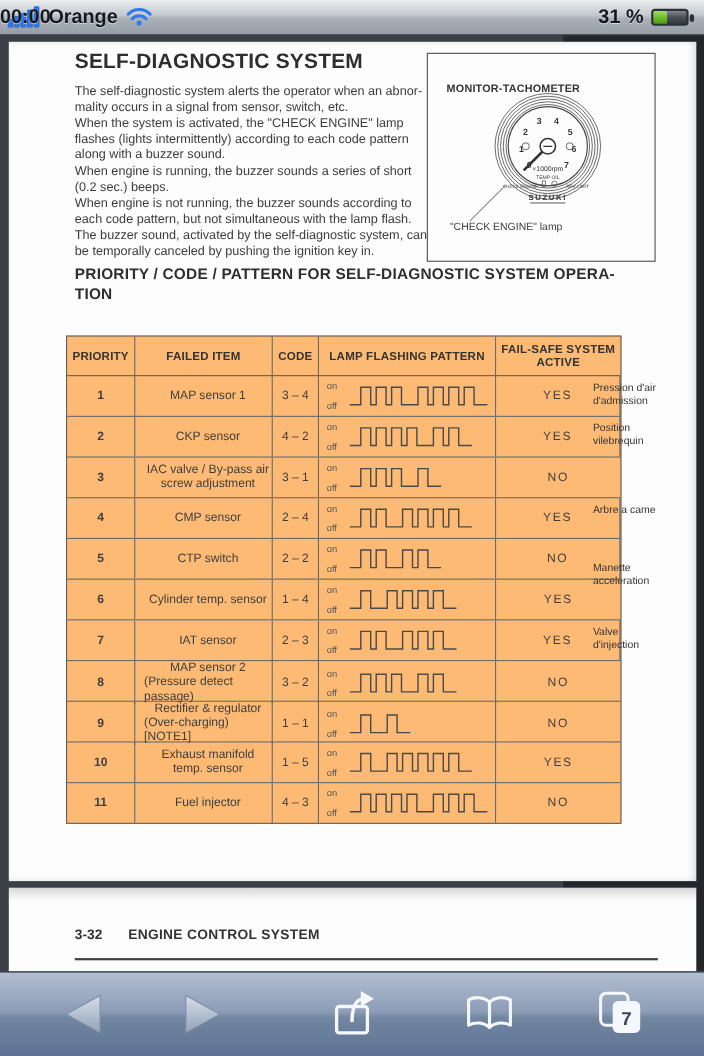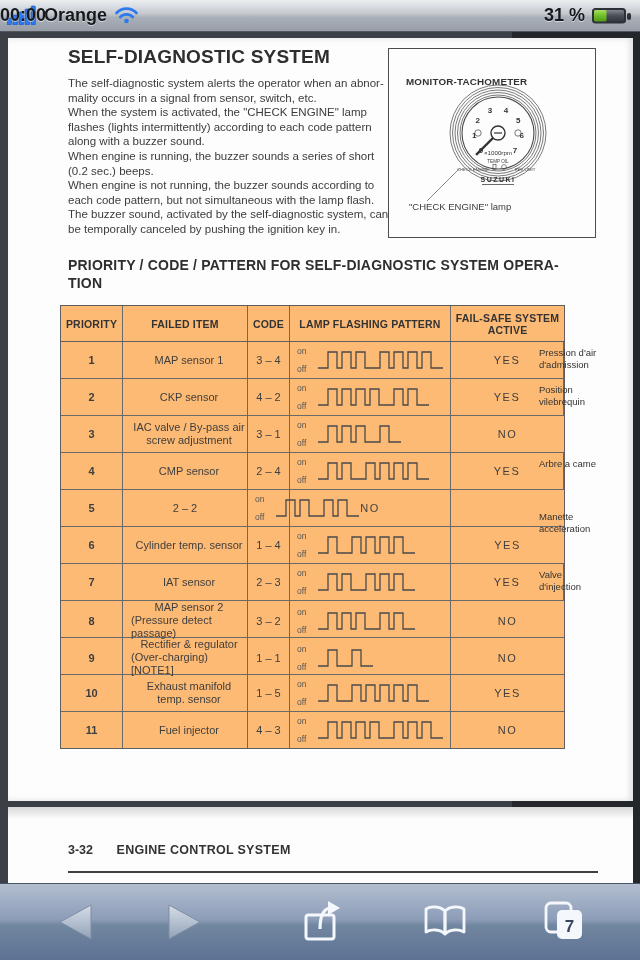--- a/index.html
+++ b/index.html
@@ -53,21 +53,21 @@
     font-size:9.5px;color:#3c3c3c;
   }
   .gauge{position:absolute;left:0;top:0;}
   .dial-num{font-size:8px;font-weight:700;fill:#333;text-anchor:middle;font-family:"Liberation Sans",sans-serif;}
   .g-unit{font-size:6.2px;fill:#333;text-anchor:middle;font-family:"Liberation Sans",sans-serif;}
   .g-small{font-size:4.6px;fill:#444;text-anchor:middle;font-family:"Liberation Sans",sans-serif;}
   .g-tiny{font-size:4.2px;fill:#444;text-anchor:middle;font-family:"Liberation Sans",sans-serif;}
   .g-brand{font-size:7px;font-weight:bold;fill:#333;text-anchor:middle;letter-spacing:1.5px;font-family:"Liberation Sans",sans-serif;}
   
   .section-title{
-    position:absolute;left:60px;top:218px;width:520px;
+    position:absolute;left:60px;top:202px;width:520px;
     font-size:14px;font-weight:bold;color:#2e2e2e;line-height:18px;letter-spacing:.2px;
   }
   
   .dtable{
     position:absolute;left:52px;top:267px;width:505px;
     border:1.2px solid #5f5f5f;box-sizing:border-box;background:#fdba74;
   }
   .thead,.trow{
     display:grid;grid-template-columns:62px 125px 42px 161px 113px;
   }
@@ -342,20 +342,23 @@
                 <path d="M2 22 h10 V6 h9 V22 h5 V6 h9 V22 h15 V6 h9 V22 h5 V6 h9 V22 h5 V6 h9 V22 h5 V6 h9 V22 h12" fill="none" stroke="#4a4a4a" stroke-width="1.3"></path>
               </svg>
             </div>
             <div class="cell c-fs">YES</div>
             <div class="note">
               <div>Arbre a came</div>
             </div>
           </div>
           <div class="trow">
             <div class="cell c-pri">5</div>
+            <div class="cell c-item">
+              <div>CTP switch</div>
+            </div>
             <div class="cell c-code">2 – 2</div>
             <div class="cell c-pat">
               <span class="onoff">
                 <span class="on">on</span>
                 <span class="off">off</span>
               </span>
               <svg class="wave" width="87" height="28">
                 <path d="M2 22 h10 V6 h9 V22 h5 V6 h9 V22 h15 V6 h9 V22 h5 V6 h9 V22 h12" fill="none" stroke="#4a4a4a" stroke-width="1.3"></path>
               </svg>
             </div>

